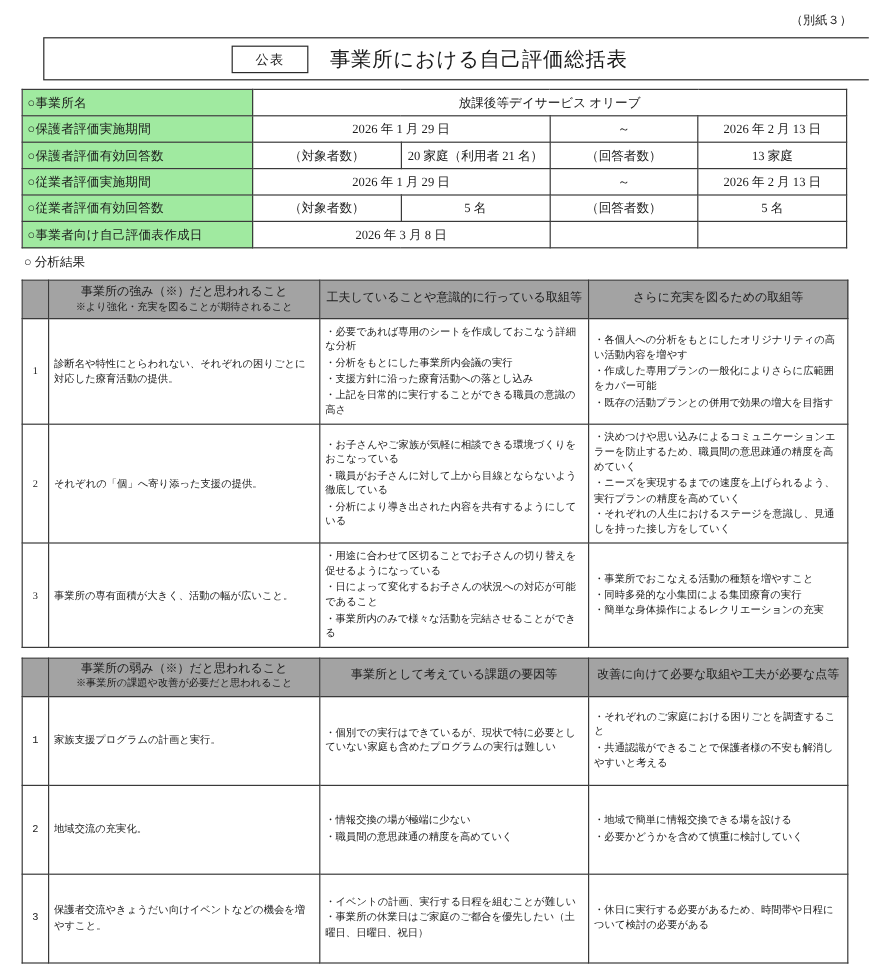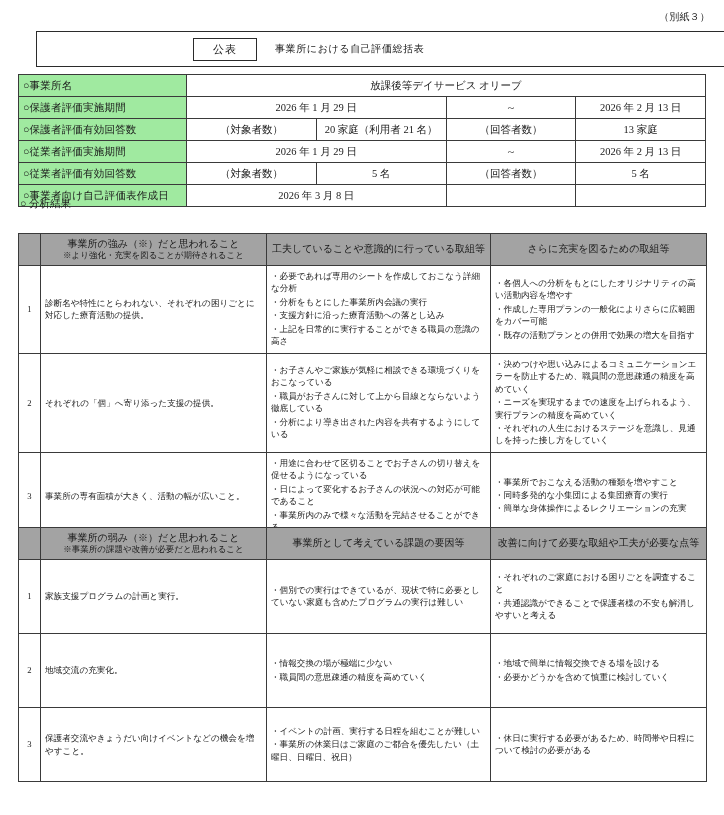--- a/index.html
+++ b/index.html
@@ -51,21 +51,21 @@
     border: 1px solid #2b2b2b;
     box-sizing: border-box;
     display: flex;
     align-items: center;
     justify-content: center;
     font-size: 11px;
     letter-spacing: 1px;
   }
   .title-text {
     margin-left: 18px;
-    font-size: 10px;
+    font-size: 17px;
     letter-spacing: 0.6px;
   }
 
   
   .info-table {
     position: absolute;
     left: 18px;
     top: 74px;
     width: 688px;
     border-collapse: collapse;
@@ -73,49 +73,49 @@
   }
   .info-table td {
     border: 1px solid #3a3a3a;
     height: 22px;
     font-size: 10.5px;
     padding: 0 4px;
     box-sizing: border-box;
   }
   .info-label {
     background: #a0eaa0;
-    width: 168px;
+    width: 192px;
     text-align: left;
     letter-spacing: 0.2px;
   }
   .ctr { text-align: center; }
   .info-sub {
     width: 62px;
     text-align: center;
     font-size: 9.5px;
   }
 
   
   .analysis-label {
     position: absolute;
     left: 20px;
-    top: 197px;
+    top: 212px;
     font-size: 10.5px;
   }
 
   
   .matrix {
     position: absolute;
     left: 18px;
     width: 688px;
     border-collapse: collapse;
     table-layout: fixed;
   }
   .matrix.strengths { top: 233px; }
-  .matrix.weaknesses { top: 527px; }
+  .matrix.weaknesses { top: 548px; font-family: Liberation Mono, monospace; }
 
   .matrix th, .matrix td {
     border: 1px solid #3a3a3a;
     box-sizing: border-box;
     vertical-align: middle;
   }
   .matrix thead th {
     background: #a3a3a3;
     height: 32px;
     font-weight: normal;

